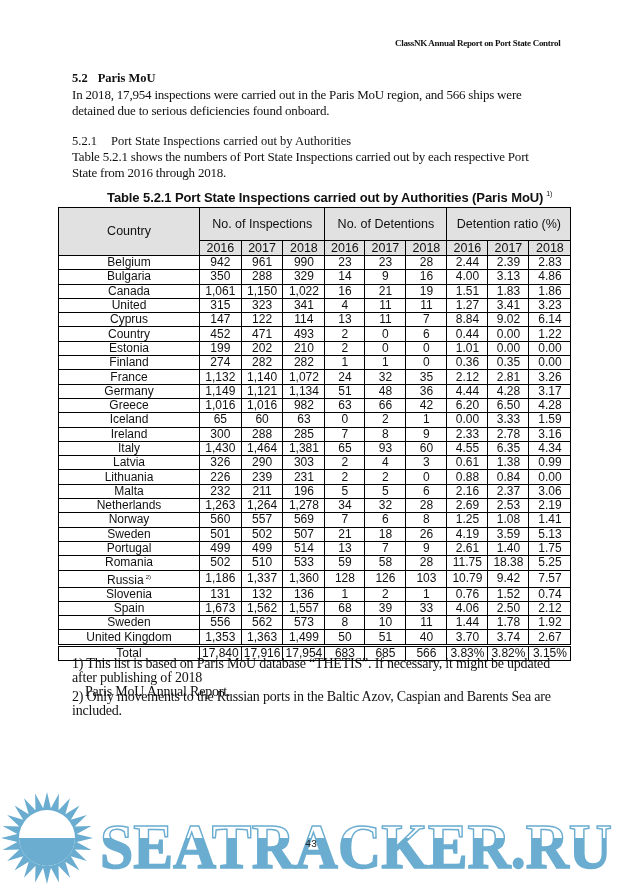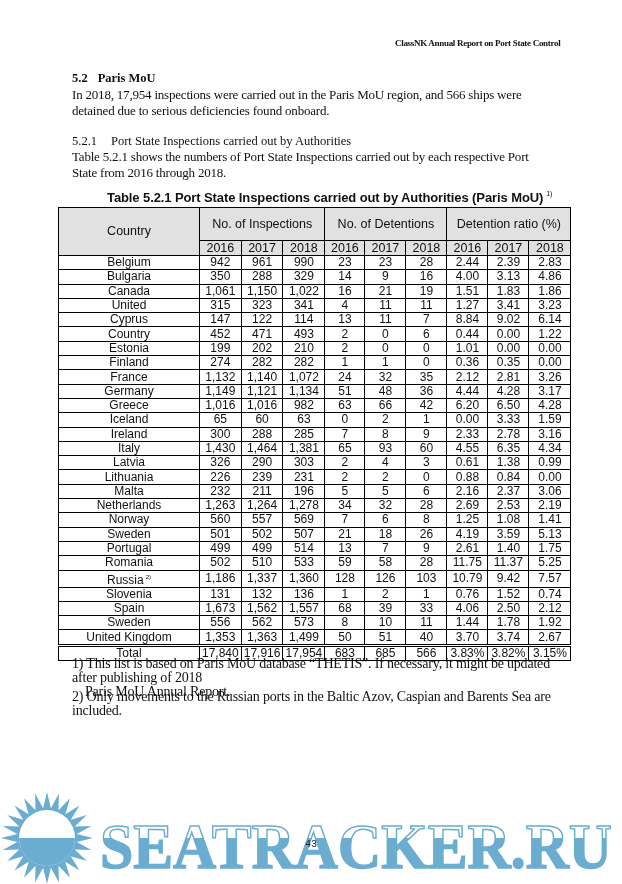--- a/index.html
+++ b/index.html
@@ -338,21 +338,21 @@
       </tr>
       <tr>
         <td class="country"><span>Romania</span></td>
         <td class="num">502</td>
         <td class="num">510</td>
         <td class="num">533</td>
         <td class="num">59</td>
         <td class="num">58</td>
         <td class="num">28</td>
         <td class="num">11.75</td>
-        <td class="num">11.37</td>
+        <td class="num">18.38</td>
         <td class="num">5.25</td>
       </tr>
       <tr>
         <td class="country"><span>Russia</span><sup>2)</sup></td>
         <td class="num">1,186</td>
         <td class="num">1,337</td>
         <td class="num">1,360</td>
         <td class="num">128</td>
         <td class="num">126</td>
         <td class="num">103</td>

